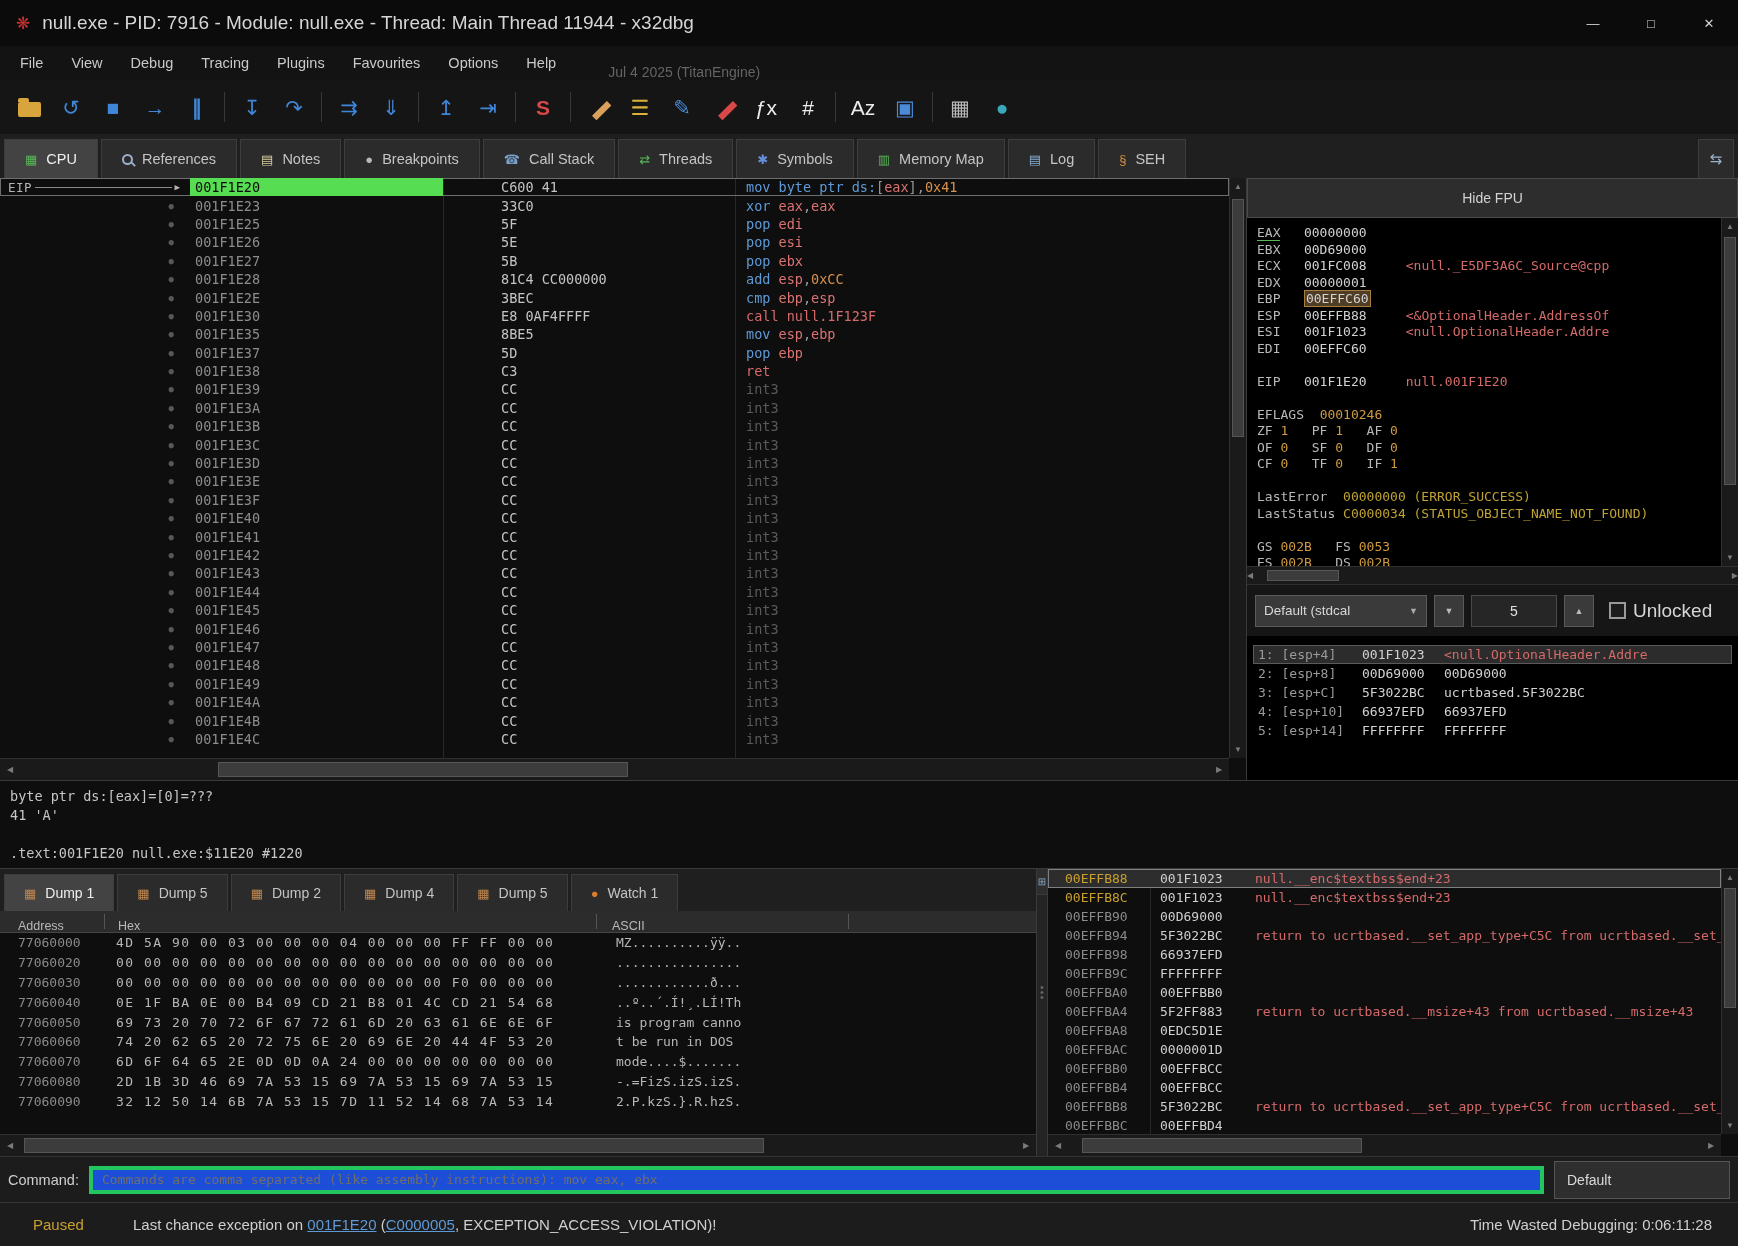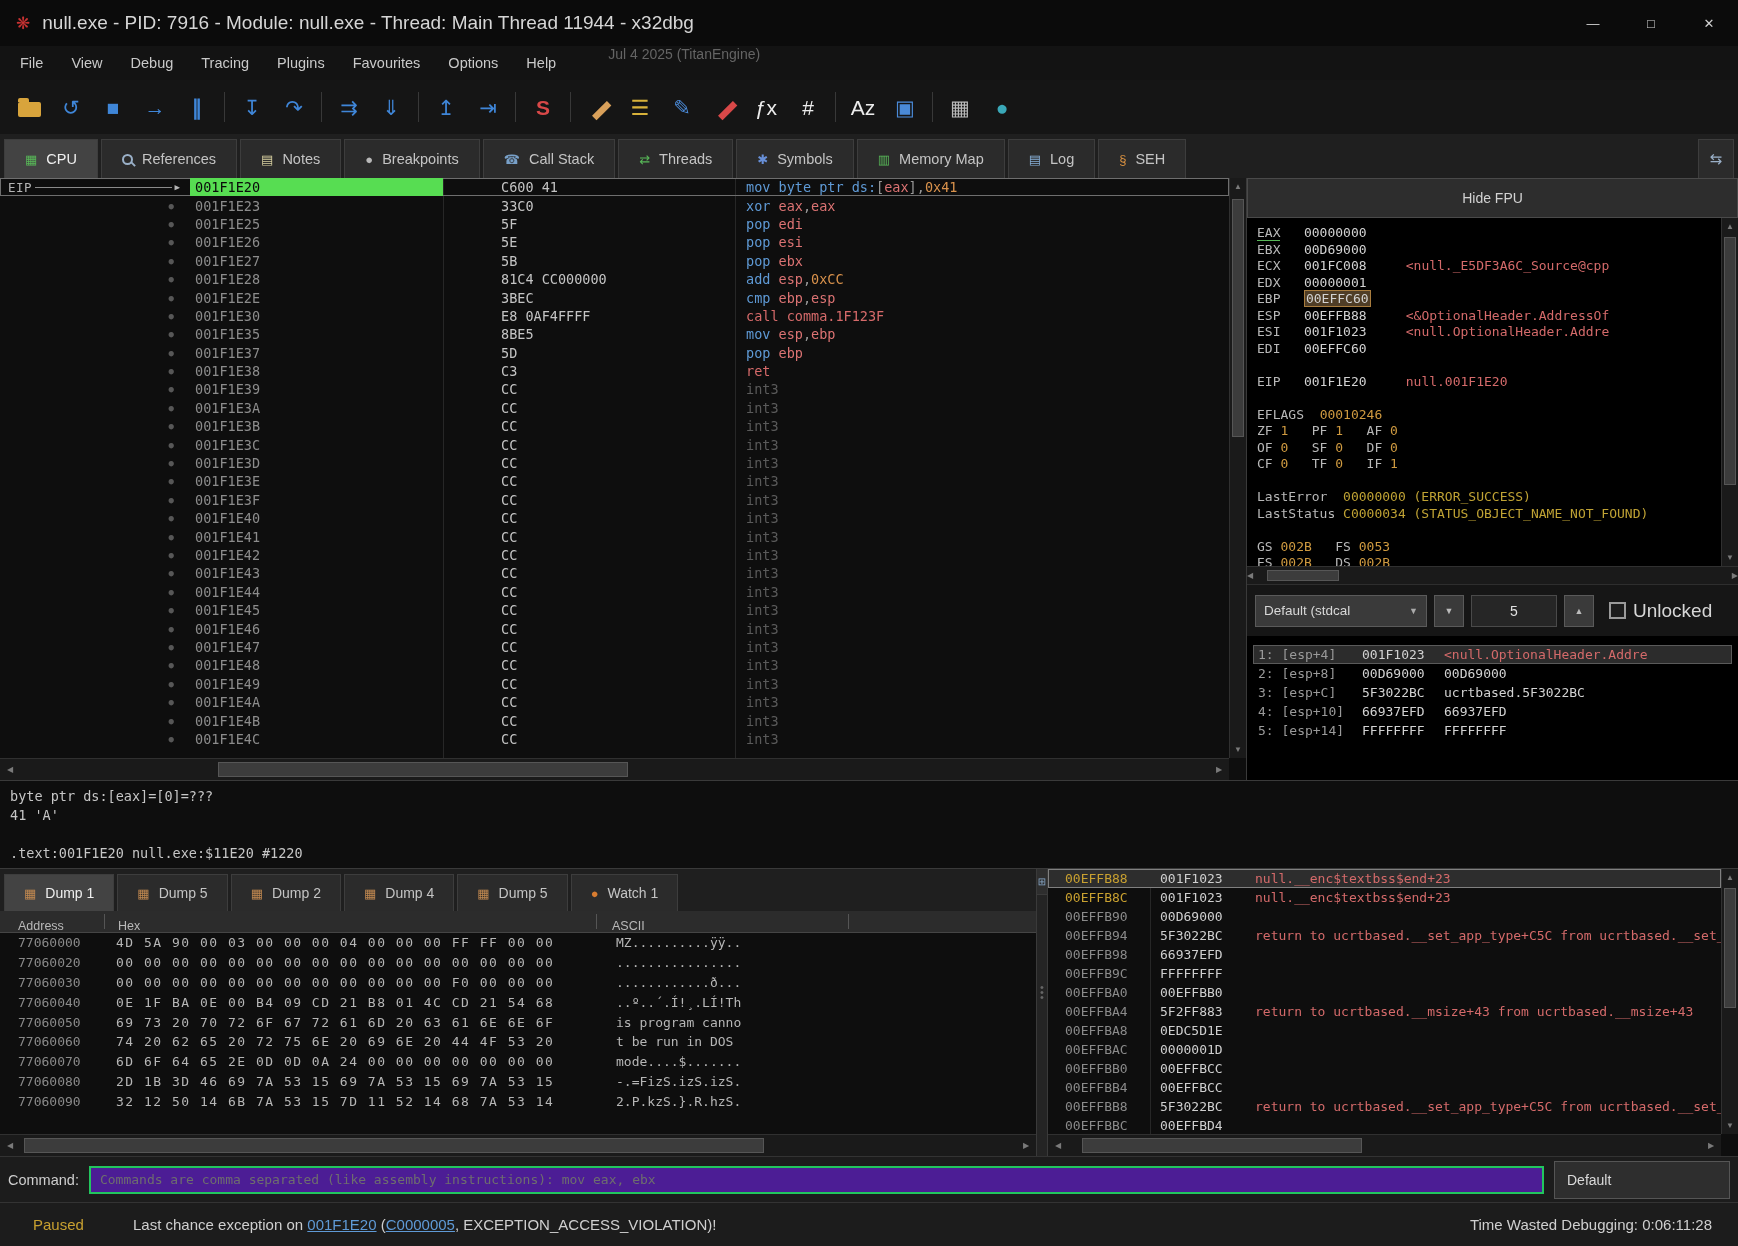--- a/index.html
+++ b/index.html
@@ -8,21 +8,21 @@
   .window{width:100%;height:100%;display:flex;flex-direction:column;background:#1a1a1a}
 
   
   .titlebar{height:46px;flex:none;background:#0b0b0b;display:flex;align-items:center}
   .bug{margin-left:16px;color:#c83232;font-size:17px}
   .title{margin-left:12px;color:#d6d6d6;font-size:19px}
   .wctrls{margin-left:auto;display:flex;height:100%}
   .wbtn{width:58px;height:100%;display:flex;align-items:center;justify-content:center;color:#d2d2d2;font-size:13px}
 
   
-  .menubar{height:34px;flex:none;background:#131313;display:flex;align-items:flex-start;padding-left:6px}
+  .menubar{height:34px;flex:none;background:#131313;display:flex;align-items:flex-end;padding-left:6px}
   .mitem{padding:0 14px;height:100%;display:flex;align-items:center;color:#c9c9c9;font-size:14.5px}
   .buildinfo{margin-left:38px;color:#646464;font-size:14px}
 
   
   .toolbar{height:54px;flex:none;background:#151515;display:flex;align-items:center;padding-left:8px}
   .tbtn{width:42px;height:42px;display:flex;align-items:center;justify-content:center;font-size:21px}
   .tbtn span{line-height:1}
   .tsep{width:1px;height:30px;background:#383838;margin:0 6px;flex:none}
   .icon-folder{width:23px;height:15px;background:#d8a43c;border-radius:2px;position:relative;margin-top:5px}
   .icon-folder::before{content:"";position:absolute;top:-4px;left:0;width:11px;height:4px;background:#d8a43c;border-radius:2px 2px 0 0}
@@ -119,21 +119,21 @@
   .stkrow{height:19px;display:flex;align-items:center;font:13px "DejaVu Sans Mono",monospace;white-space:pre;overflow:hidden}
   .stkrow.sel{background:#2d2d2d;box-shadow:inset 0 0 0 1px #808080}
   .stkaddr{width:102px;flex:none;padding-left:17px;color:#8a8a8a}
   .stkaddr.hot{color:#c8a030}
   .stkval{width:105px;flex:none;padding-left:10px;color:#cfcfcf}
   .stkcmt{color:#d46a6a}
 
   
   .cmdbar{height:46px;flex:none;background:#1c1c1c;border-top:1px solid #333;display:flex;align-items:center;padding:0 8px;gap:10px}
   .cmdlbl{font-size:14.5px;color:#cfcfcf;flex:none}
-  .cmdinput{flex:1;height:28px;background:#4c1d95;border:2px solid #22c55e;color:#cfcfcf;
+  .cmdinput{flex:1;height:28px;background:#1d4ed8;border:4px solid #22c55e;color:#cfcfcf;
     font:13px "DejaVu Sans Mono",monospace;padding:0 9px;outline:none}
   .cmdinput::placeholder{color:#6e6e6e}
   .cmdcombo{width:176px;height:38px;flex:none;background:#2e2e2e;border:1px solid #555;display:flex;align-items:center;padding:0 12px;color:#dadada;font-size:14px}
   .statusbar{height:44px;flex:none;background:#1c1c1c;border-top:1px solid #333;display:flex;align-items:center}
   .paused{color:#c8a030;font-size:15px;padding-left:33px;width:133px;flex:none}
   .stmsg{font-size:15px;color:#cfcfcf}
   .stlink{color:#5f9ad6;text-decoration:underline}
   .sttime{margin-left:auto;padding-right:26px;font-size:15px;color:#cfcfcf}
 
   
@@ -303,21 +303,21 @@
       <div class="dcol-sep" style="left:443px"></div>
       <div class="dcol-sep" style="left:735px"></div>
       <div id="disasm-rows">
           <div class="drow sel"><div class="dgut"><div class="eip"><span class="eiplbl">EIP</span><div class="eipline"></div><span class="eiphead">▶</span></div></div><div class="daddr">001F1E20</div><div class="dbytes">C600 41</div><div class="dinstr"><span class="c-mn">mov </span><span class="c-mn">byte ptr ds:</span><span class="c-pun">[</span><span class="c-reg">eax</span><span class="c-pun">]</span><span class="c-pun">,</span><span class="c-imm">0x41</span></div></div>
           <div class="drow"><div class="dgut"><span class="ddot">●</span></div><div class="daddr">001F1E23</div><div class="dbytes">33C0</div><div class="dinstr"><span class="c-mn">xor </span><span class="c-reg">eax</span><span class="c-pun">,</span><span class="c-reg">eax</span></div></div>
           <div class="drow"><div class="dgut"><span class="ddot">●</span></div><div class="daddr">001F1E25</div><div class="dbytes">5F</div><div class="dinstr"><span class="c-mn">pop </span><span class="c-reg">edi</span></div></div>
           <div class="drow"><div class="dgut"><span class="ddot">●</span></div><div class="daddr">001F1E26</div><div class="dbytes">5E</div><div class="dinstr"><span class="c-mn">pop </span><span class="c-reg">esi</span></div></div>
           <div class="drow"><div class="dgut"><span class="ddot">●</span></div><div class="daddr">001F1E27</div><div class="dbytes">5B</div><div class="dinstr"><span class="c-mn">pop </span><span class="c-reg">ebx</span></div></div>
           <div class="drow"><div class="dgut"><span class="ddot">●</span></div><div class="daddr">001F1E28</div><div class="dbytes">81C4 CC000000</div><div class="dinstr"><span class="c-mn">add </span><span class="c-reg">esp</span><span class="c-pun">,</span><span class="c-imm">0xCC</span></div></div>
           <div class="drow"><div class="dgut"><span class="ddot">●</span></div><div class="daddr">001F1E2E</div><div class="dbytes">3BEC</div><div class="dinstr"><span class="c-mn">cmp </span><span class="c-reg">ebp</span><span class="c-pun">,</span><span class="c-reg">esp</span></div></div>
-          <div class="drow"><div class="dgut"><span class="ddot">●</span></div><div class="daddr">001F1E30</div><div class="dbytes">E8 0AF4FFFF</div><div class="dinstr"><span class="c-red">call </span><span class="c-red">comma.1F123F</span></div></div>
+          <div class="drow"><div class="dgut"><span class="ddot">●</span></div><div class="daddr">001F1E30</div><div class="dbytes">E8 0AF4FFFF</div><div class="dinstr"><span class="c-red">call </span><span class="c-red">null.1F123F</span></div></div>
           <div class="drow"><div class="dgut"><span class="ddot">●</span></div><div class="daddr">001F1E35</div><div class="dbytes">8BE5</div><div class="dinstr"><span class="c-mn">mov </span><span class="c-reg">esp</span><span class="c-pun">,</span><span class="c-reg">ebp</span></div></div>
           <div class="drow"><div class="dgut"><span class="ddot">●</span></div><div class="daddr">001F1E37</div><div class="dbytes">5D</div><div class="dinstr"><span class="c-mn">pop </span><span class="c-reg">ebp</span></div></div>
           <div class="drow"><div class="dgut"><span class="ddot">●</span></div><div class="daddr">001F1E38</div><div class="dbytes">C3</div><div class="dinstr"><span class="c-red">ret</span></div></div>
           <div class="drow"><div class="dgut"><span class="ddot">●</span></div><div class="daddr">001F1E39</div><div class="dbytes">CC</div><div class="dinstr"><span class="c-dim">int3</span></div></div>
           <div class="drow"><div class="dgut"><span class="ddot">●</span></div><div class="daddr">001F1E3A</div><div class="dbytes">CC</div><div class="dinstr"><span class="c-dim">int3</span></div></div>
           <div class="drow"><div class="dgut"><span class="ddot">●</span></div><div class="daddr">001F1E3B</div><div class="dbytes">CC</div><div class="dinstr"><span class="c-dim">int3</span></div></div>
           <div class="drow"><div class="dgut"><span class="ddot">●</span></div><div class="daddr">001F1E3C</div><div class="dbytes">CC</div><div class="dinstr"><span class="c-dim">int3</span></div></div>
           <div class="drow"><div class="dgut"><span class="ddot">●</span></div><div class="daddr">001F1E3D</div><div class="dbytes">CC</div><div class="dinstr"><span class="c-dim">int3</span></div></div>
           <div class="drow"><div class="dgut"><span class="ddot">●</span></div><div class="daddr">001F1E3E</div><div class="dbytes">CC</div><div class="dinstr"><span class="c-dim">int3</span></div></div>
           <div class="drow"><div class="dgut"><span class="ddot">●</span></div><div class="daddr">001F1E3F</div><div class="dbytes">CC</div><div class="dinstr"><span class="c-dim">int3</span></div></div>

